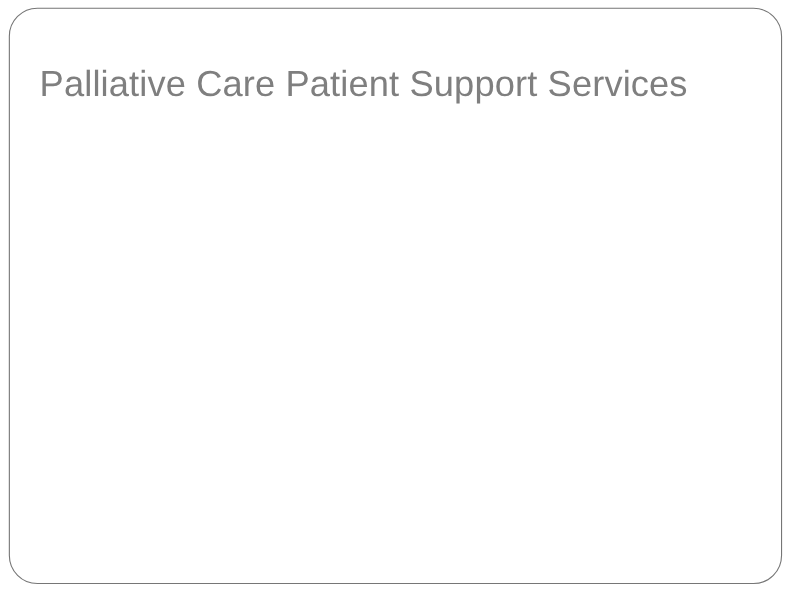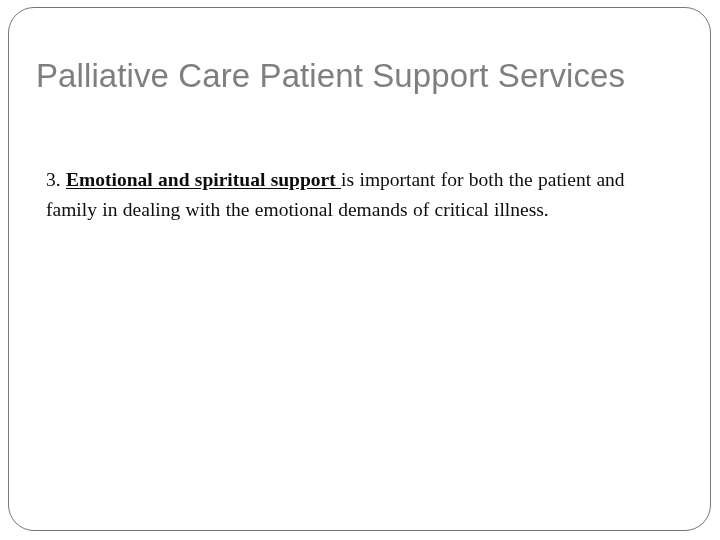--- a/index.html
+++ b/index.html
@@ -92,17 +92,14 @@
 <body>
 
 <div id="slide">
 
   <div id="slide-frame"></div>
 
   <div id="title-block">
     <h1 id="slide-title">Palliative Care Patient Support Services</h1>
   </div>
 
-  <div id="body-block">
-    <p class="body-para"><span class="body-number">3. </span><span class="body-lead">Emotional and spiritual support </span><span class="body-rest">is important for both the patient and family in dealing with the emotional demands of critical illness.</span></p>
-  </div>
 
 </div>
 
 </body></html>

